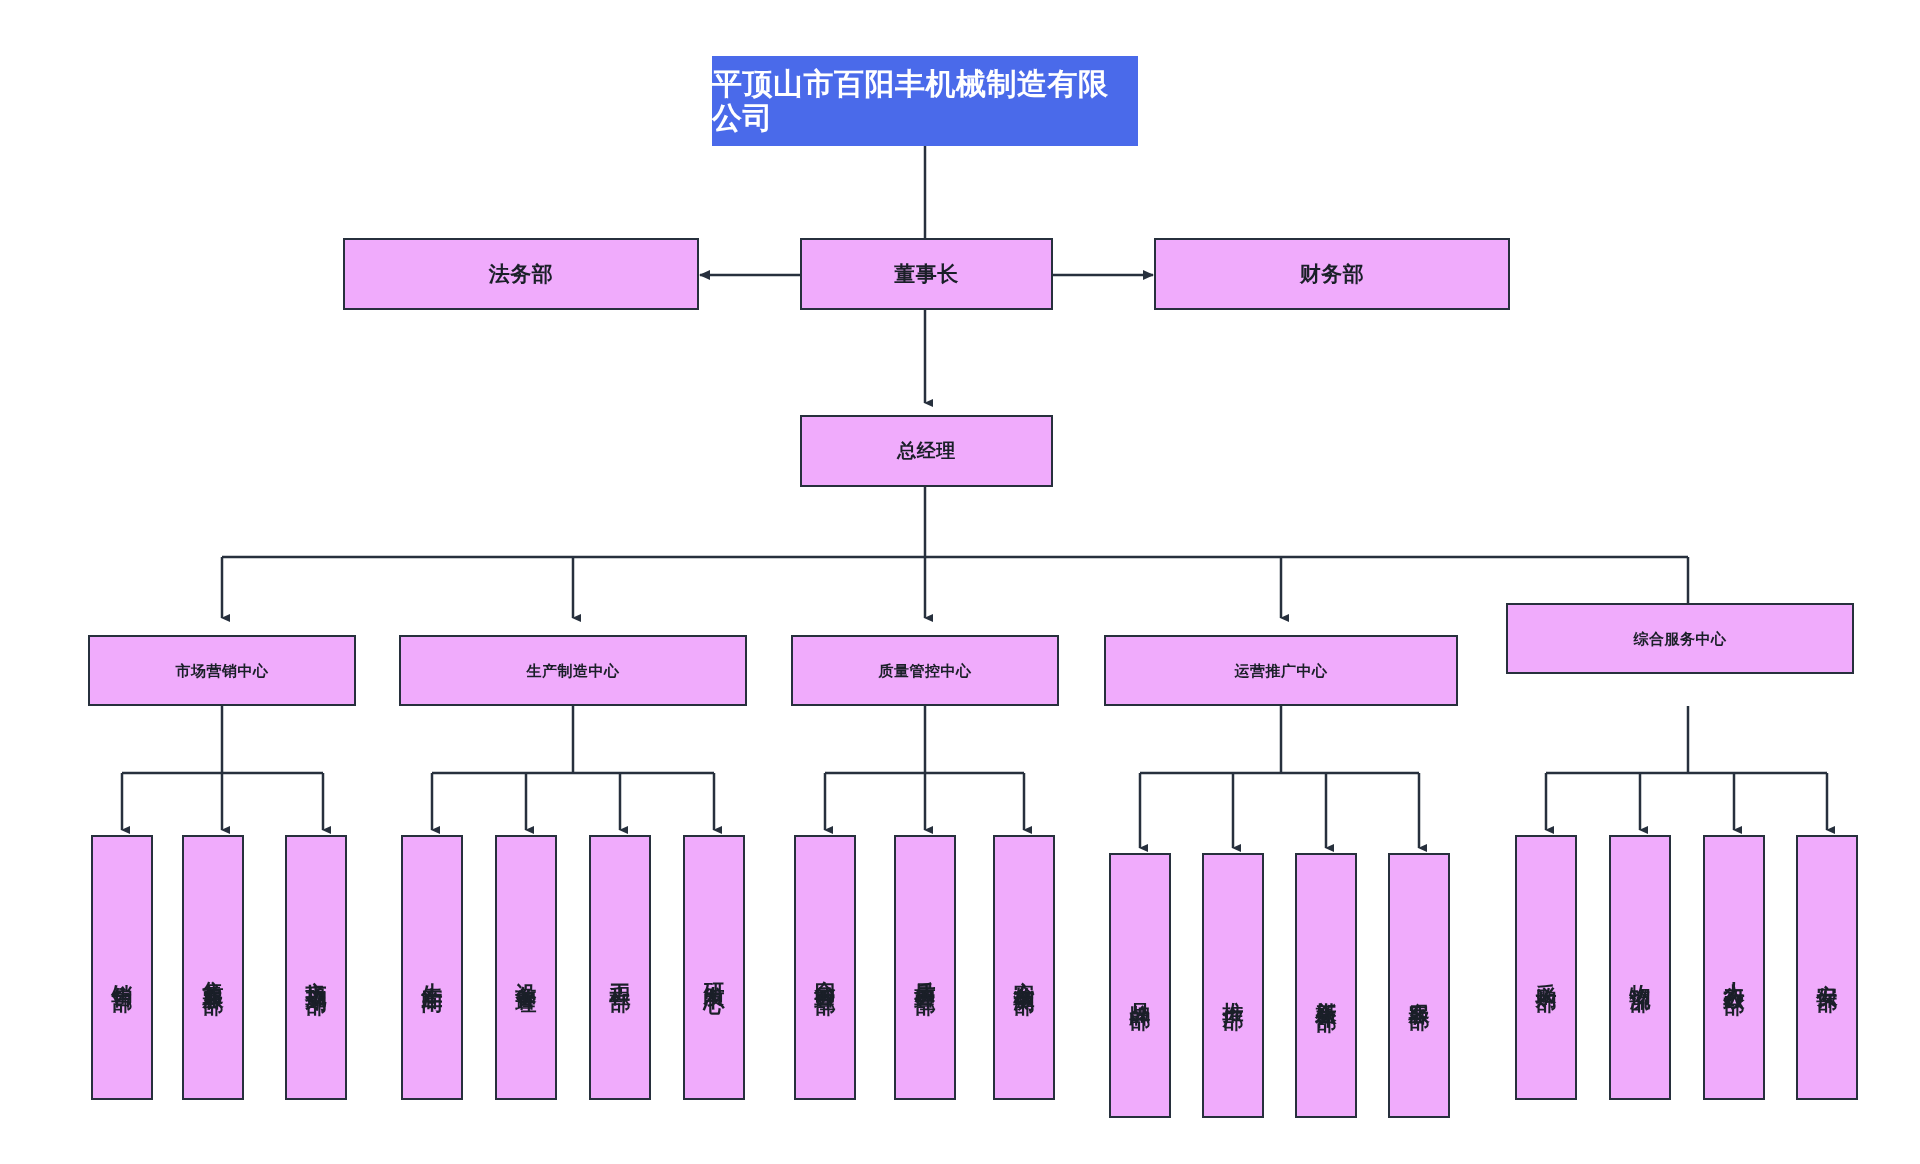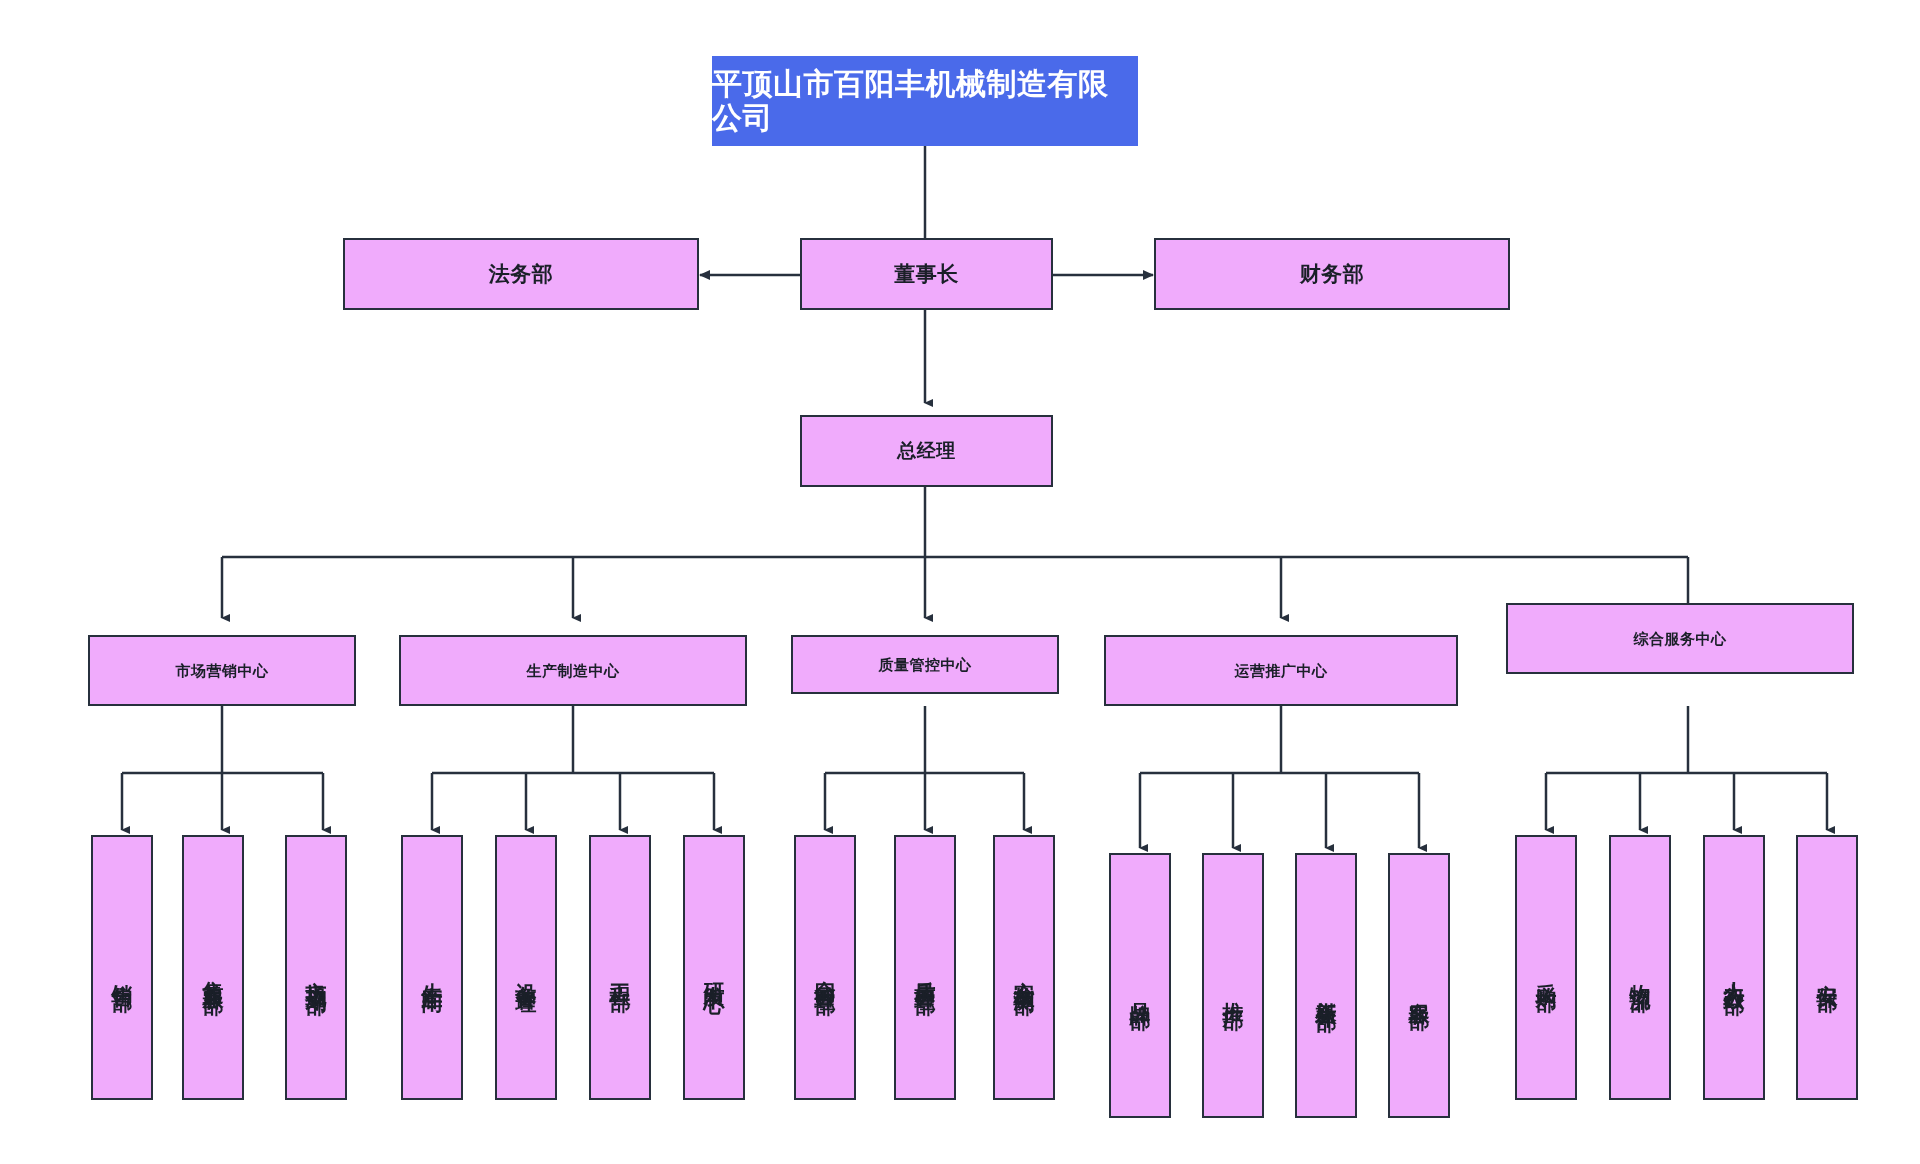--- a/index.html
+++ b/index.html
@@ -146,21 +146,21 @@
   <div class="node level3" style="left:800px; top:415px; width:253px; height:72px;">
     <span>总经理</span>
   </div>
 
   <div class="node center" style="left:88px; top:635px; width:268px; height:71px;">
     <span>市场营销中心</span>
   </div>
   <div class="node center" style="left:399px; top:635px; width:348px; height:71px;">
     <span>生产制造中心</span>
   </div>
-  <div class="node center" style="left:791px; top:635px; width:268px; height:59px;">
+  <div class="node center" style="left:791px; top:635px; width:268px; height:71px;">
     <span>质量管控中心</span>
   </div>
   <div class="node center" style="left:1104px; top:635px; width:354px; height:71px;">
     <span>运营推广中心</span>
   </div>
   <div class="node center" style="left:1506px; top:603px; width:348px; height:71px;">
     <span>综合服务中心</span>
   </div>
 
   <div class="node leaf" style="left:91px; top:835px; width:62px; height:265px;">

